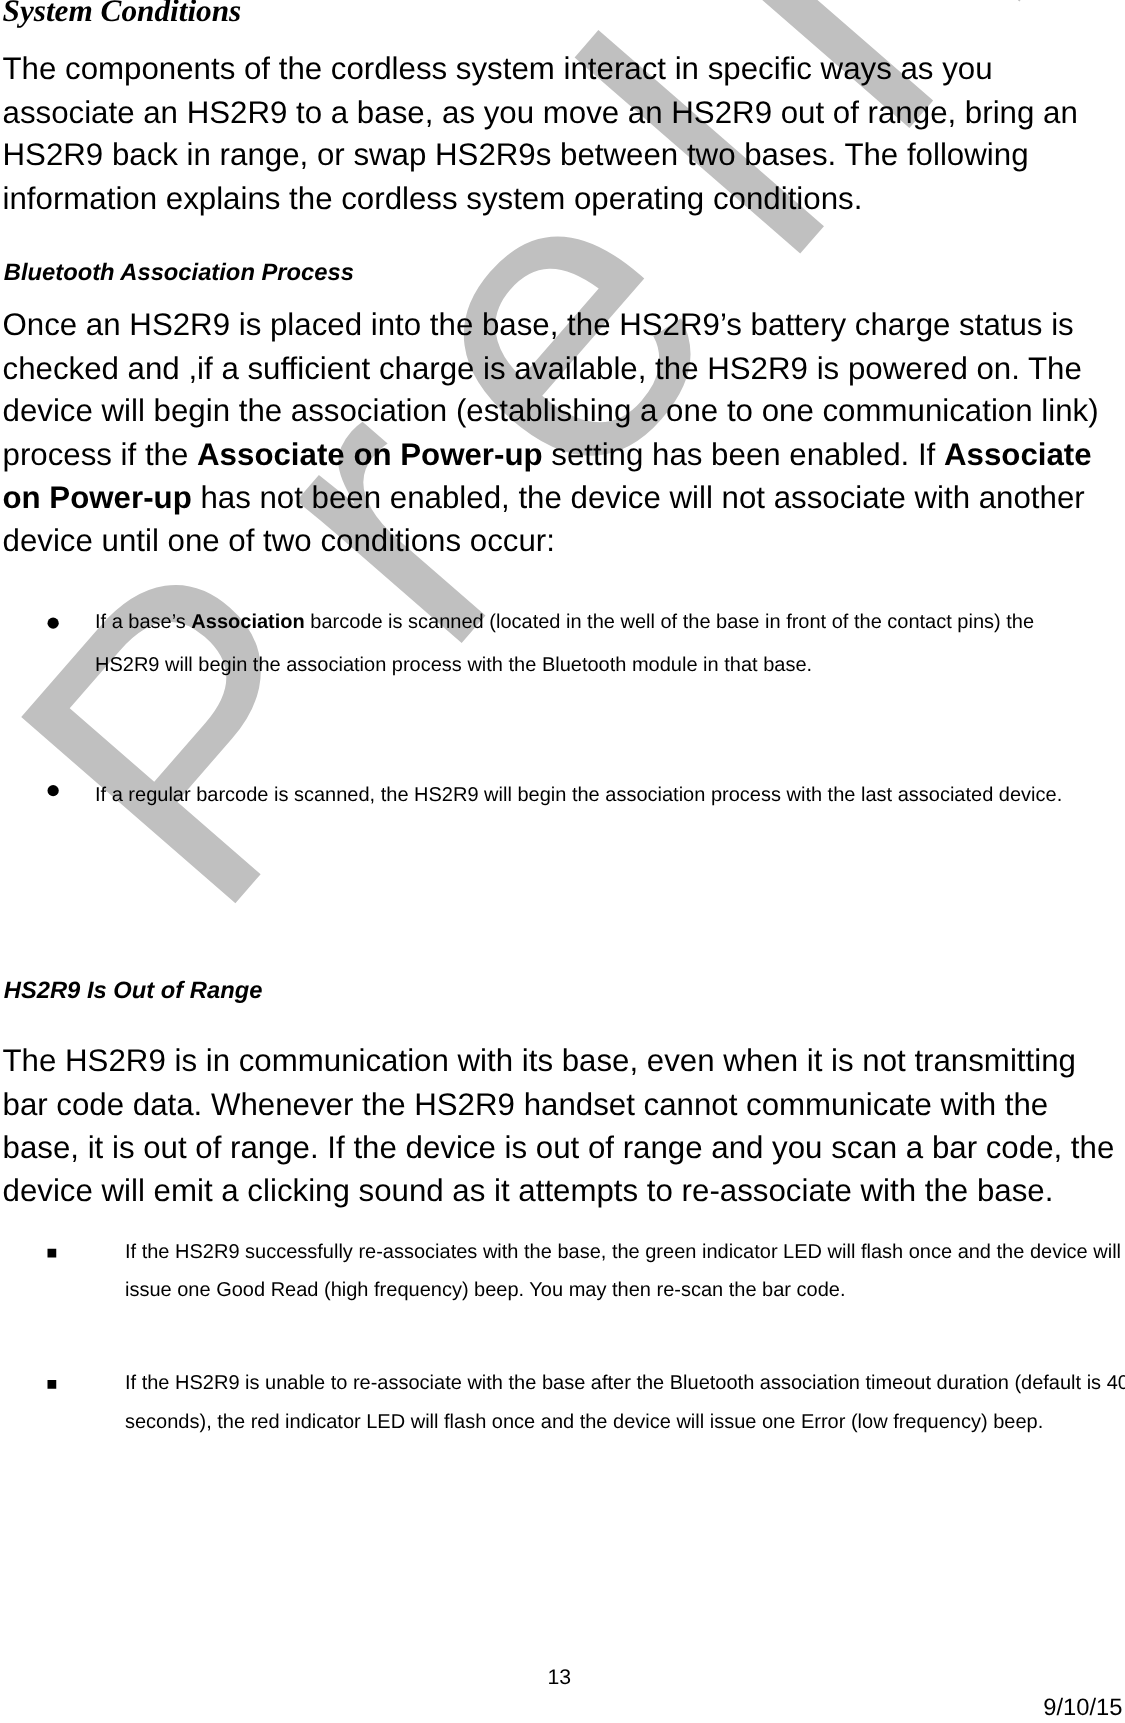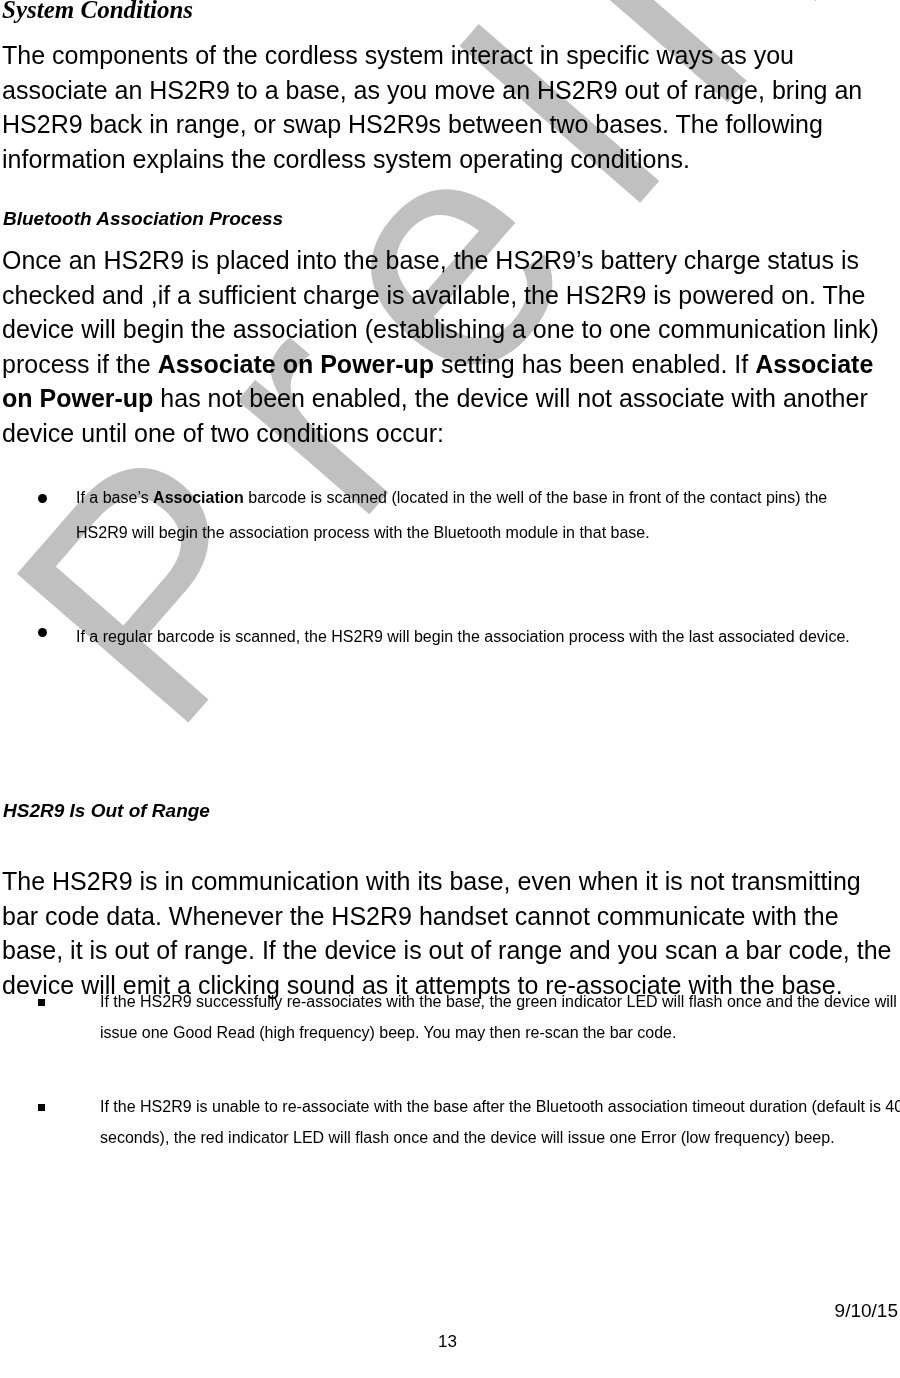--- a/index.html
+++ b/index.html
@@ -46,21 +46,21 @@
     position: absolute; left: 38px; width: 9px; height: 9px; background: #000;
   }
   .bullet.round { border-radius: 50%; }
   .bullet.square { width: 7px; height: 7px; }
   b { font-weight: bold; }
   .pagenum {
     position: absolute; left: 438px; top: 1332px;
     font-family: "Liberation Sans", sans-serif; font-size: 17px;
   }
   .date {
-    position: absolute; right: 2px; top: 1300px;
+    position: absolute; right: 2px; top: 1356px;
     font-family: "Liberation Sans", sans-serif; font-size: 19px;
   }
 </style>
 </head>
 <body>
 
 <div class="page">
 
   <div class="watermark">
     <div class="wm-text">Prelim</div>
@@ -74,23 +74,23 @@
     <h2 class="h2" style="top:208px;">Bluetooth Association Process</h2>
 
     <p class="p" style="top:243px;"><span>Once an HS2R9 is placed into the base, the HS2R9’s battery charge status is checked and ,if a sufficient charge is available, the HS2R9 is powered on.  The device will begin the association (establishing a one to one communication link) process if the </span><b>Associate on Power-up</b><span> setting has been enabled.  If </span><b>Associate on Power-up</b><span> has not been enabled, the device will not associate with another device until one of two conditions occur:</span></p>
 
     <span class="bullet round" style="top:494px;"></span>
     <p class="li" style="top:481px;"><span>If a base’s </span><b>Association</b><span> barcode is scanned (located in the well of the base in front of the contact pins) the HS2R9 will begin the association process with the Bluetooth module in that base.</span></p>
 
     <span class="bullet round" style="top:628px;"></span>
     <p class="li" style="top:620px;">If a regular barcode is scanned, the HS2R9 will begin the association process with the last associated device.</p>
 
-    <h2 class="h2" style="top:800px;">HS2R9 Is Out of Range</h2>
+    <h2 class="h2" style="top:782px;">HS2R9 Is Out of Range</h2>
 
-    <p class="p" style="top:864px;">The HS2R9 is in communication with its base, even when it is not transmitting bar code data.  Whenever the HS2R9 handset cannot communicate with the base, it is out of range.  If the device is out of range and you scan a bar code, the device will emit a clicking sound as it attempts to re-associate with the base.</p>
+    <p class="p" style="top:832px;">The HS2R9 is in communication with its base, even when it is not transmitting bar code data.  Whenever the HS2R9 handset cannot communicate with the base, it is out of range.  If the device is out of range and you scan a bar code, the device will emit a clicking sound as it attempts to re-associate with the base.</p>
 
     <span class="bullet square" style="top:999px;"></span>
     <p class="li tight" style="top:987px;">If the HS2R9 successfully re-associates with the base, the green indicator LED will flash once and the device will issue one Good Read (high frequency) beep. You may then re-scan the bar code.</p>
 
     <span class="bullet square" style="top:1104px;"></span>
     <p class="li tight" style="top:1092px;">If the HS2R9 is unable to re-associate with the base after the Bluetooth association timeout duration (default is 40 seconds), the red indicator LED will flash once and the device will issue one Error (low frequency) beep.</p>
 
     <div class="pagenum">13</div>
     <div class="date">9/10/15</div>
   </div>

